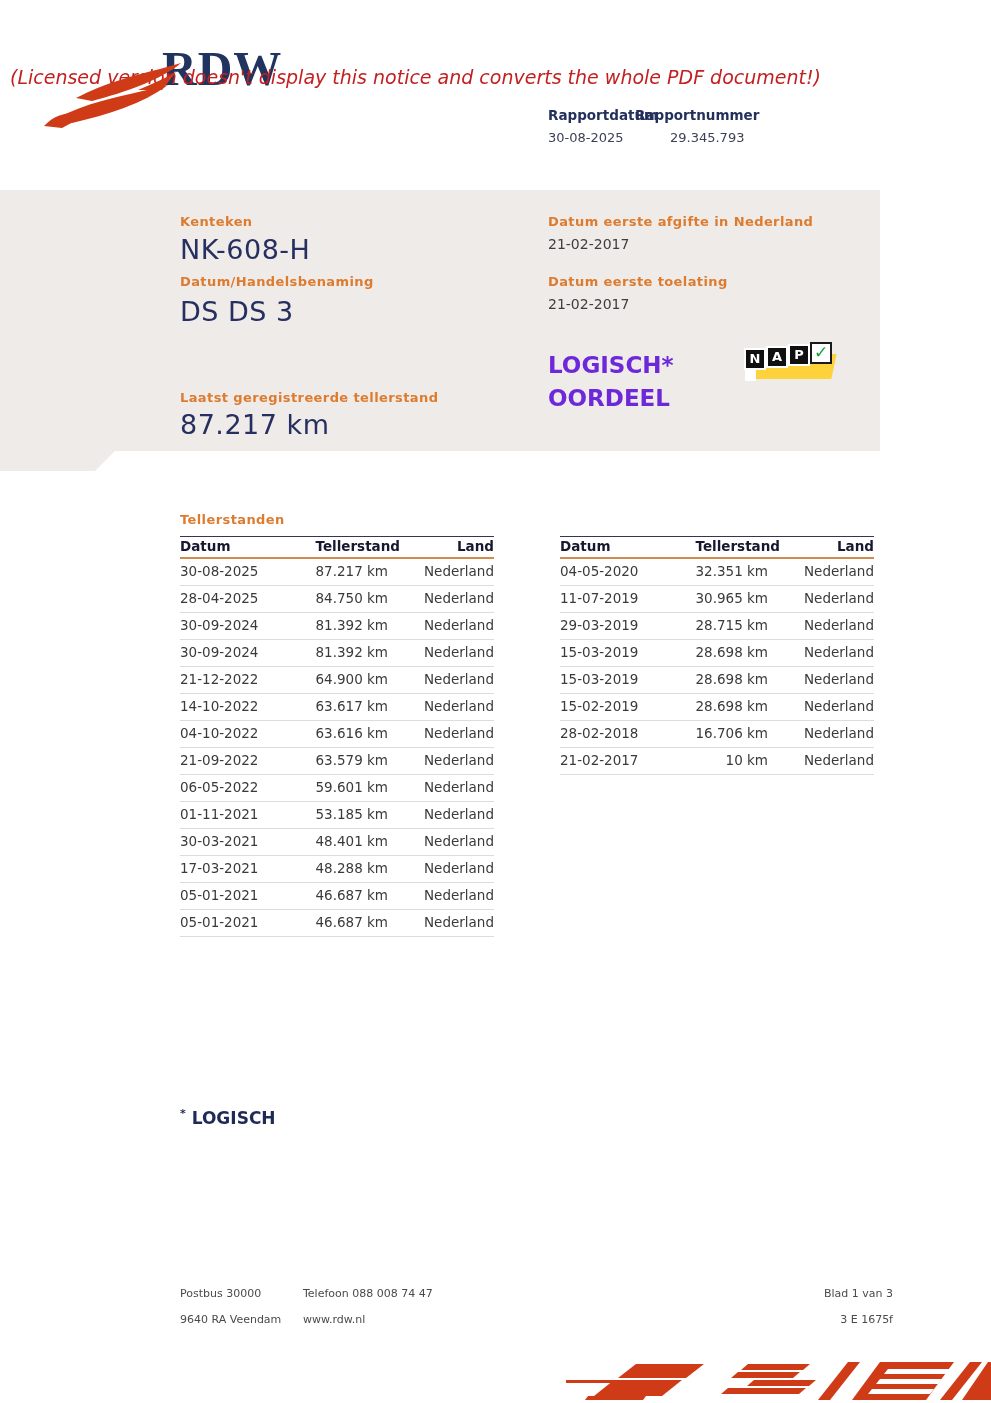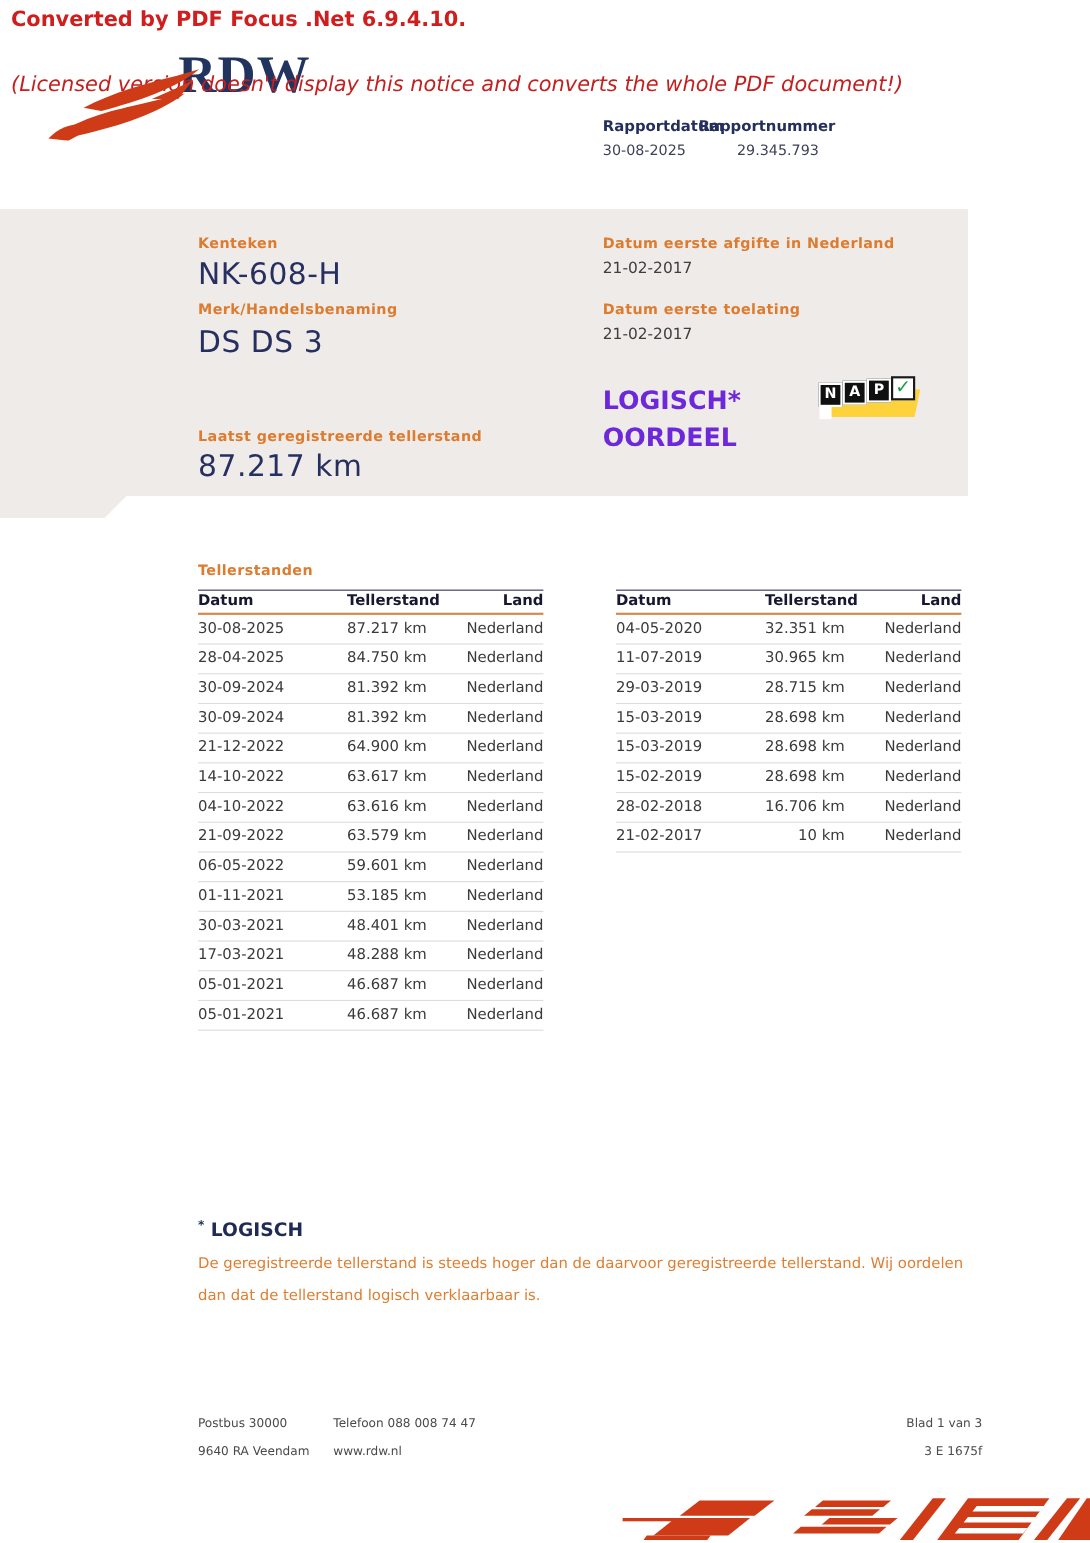--- a/index.html
+++ b/index.html
@@ -84,42 +84,41 @@
   .f-r1 { right:98px; top:1287px; text-align:right; }
   .f-r2 { right:98px; top:1313px; text-align:right; }
 
   .deco { left:558px; top:1356px; }
 </style>
 </head>
 <body>
 
 <div class="page">
 
-  <div class="abs wm1">Converted by PDF Focus .Net 6.9.4.10.</div>
   <div class="abs wm2">(Licensed version doesn't display this notice and converts the whole PDF document!)</div>
 
   <div class="abs rdw-word">RDW</div>
   <svg class="abs flag-svg" width="140" height="72" viewBox="0 0 140 72">
     <g fill="#cf3a17">
       <path d="M2,70 C14,57 30,55 46,58 L20,72 Z"></path>
       <path d="M6,68 C34,50 62,44 88,38 L126,29 C100,48 68,58 30,67 Z"></path>
       <path d="M34,42 C62,27 94,19 118,13 L139,7 C119,24 84,36 50,45 Z"></path>
       <path d="M96,34 C110,28 124,22 134,16 L120,34 Z"></path>
     </g>
   </svg>
 
   <div class="abs lbl-navy hdr-lbl-1">Rapportdatum</div>
   <div class="abs lbl-navy hdr-lbl-2">Rapportnummer</div>
   <div class="abs hdr-val hdr-val-1">30-08-2025</div>
   <div class="abs hdr-val hdr-val-2">29.345.793</div>
 
   <div class="abs panel"></div>
   <div class="abs olabel p-kenteken-l">Kenteken</div>
   <div class="abs bigval p-kenteken-v">NK-608-H</div>
-  <div class="abs olabel p-merk-l">Merk/Handelsbenaming</div>
+  <div class="abs olabel p-merk-l">Datum/Handelsbenaming</div>
   <div class="abs bigval p-merk-v">DS DS 3</div>
   <div class="abs olabel p-tell-l">Laatst geregistreerde tellerstand</div>
   <div class="abs bigval p-tell-v">87.217 km</div>
   <div class="abs olabel p-afgifte-l">Datum eerste afgifte in Nederland</div>
   <div class="abs midval p-afgifte-v">21-02-2017</div>
   <div class="abs olabel p-toelating-l">Datum eerste toelating</div>
   <div class="abs midval p-toelating-v">21-02-2017</div>
   <div class="abs oordeel">
     <div>LOGISCH*</div>
     <div>OORDEEL</div>
@@ -282,21 +281,20 @@
 
         <div class="trow">
           <span class="c1">21-02-2017</span>
           <span class="c2">10 km</span>
           <span class="c3">Nederland</span>
         </div>
       </div>
   </div>
 
   <div class="abs fn-title"><sup>*</sup> <span>LOGISCH</span></div>
-  <div class="abs fn-text">De geregistreerde tellerstand is steeds hoger dan de daarvoor geregistreerde tellerstand. Wij oordelen dan dat de tellerstand logisch verklaarbaar is.</div>
 
   <div class="abs foot f-a1">Postbus 30000</div>
   <div class="abs foot f-a2">9640 RA Veendam</div>
   <div class="abs foot f-p">Telefoon 088 008 74 47</div>
   <div class="abs foot f-w">www.rdw.nl</div>
   <div class="abs foot f-r1">Blad 1 van 3</div>
   <div class="abs foot f-r2">3 E 1675f</div>
 
   <svg class="abs deco" width="433" height="46" viewBox="0 0 433 46">
     <g fill="#cf3a17">

